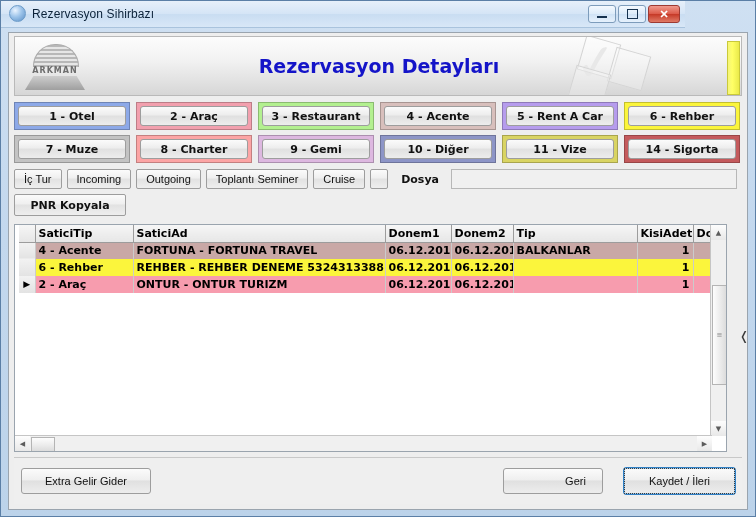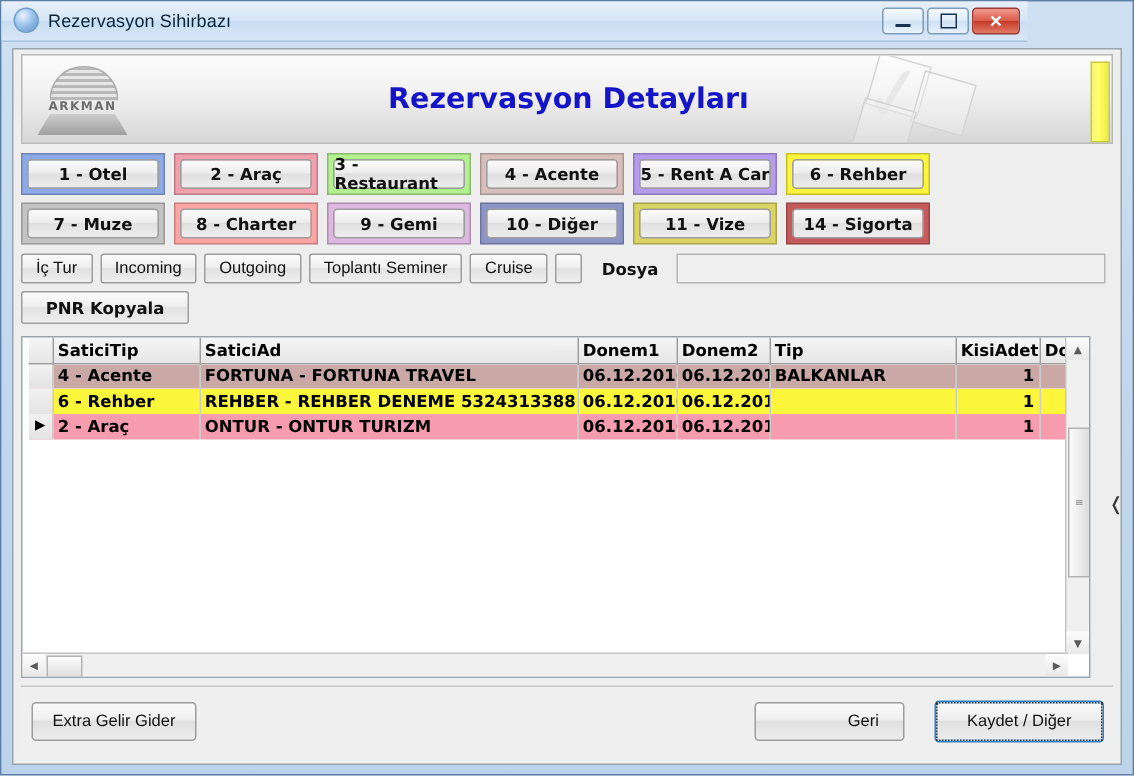--- a/index.html
+++ b/index.html
@@ -87,21 +87,21 @@
   }
   #yellowbar{
     position:absolute;left:712px;top:4px;width:11px;height:52px;
     background:linear-gradient(to right,#f5f57a,#ffff66 40%,#eaea4a);
     border:1px solid #c9c93a;
   }
   
   #catrows{position:absolute;left:5px;top:69px;width:728px;}
   .catrow{display:flex;gap:6px;margin-bottom:5px;}
   .catwrap{
-    width:96px;height:28px;box-sizing:border-box;
+    width:116px;height:28px;box-sizing:border-box;
     padding:3px;border:1px solid rgba(0,0,0,.22);
   }
   .catbtn{
     width:100%;height:100%;box-sizing:border-box;
     border:1px solid #9d9d9d;border-radius:3px;
     background:linear-gradient(to bottom,#fbfbfb 0%,#ededed 45%,#e0e0e0 50%,#ededed 100%);
     display:flex;align-items:center;justify-content:center;
     font-size:11px;font-weight:bold;color:#111;
     font-family:"DejaVu Sans",sans-serif;
   }
@@ -206,21 +206,21 @@
     position:absolute;left:5px;top:424px;width:728px;height:47px;
     background:#efefef;border-top:1px solid #c8c8c8;box-sizing:border-box;
   }
   .footbtn{
     position:absolute;top:10px;height:26px;box-sizing:border-box;
     border:1px solid #9d9d9d;border-radius:3px;
     background:linear-gradient(to bottom,#fbfbfb 0%,#efefef 45%,#e0e0e0 50%,#ededed 100%);
     display:flex;align-items:center;justify-content:center;
     font-size:11px;color:#111;font-family:"Liberation Sans",sans-serif;
   }
-  #btn-extra{left:7px;width:110px;}
+  #btn-extra{left:7px;width:130px;}
   #btn-geri{left:489px;width:100px;padding-left:45px;}
   #btn-kaydet{
     left:609px;width:113px;height:28px;top:9px;
     border:1px solid #2f7fc4;box-shadow:0 0 0 1px #9fc8e8 inset;
     font-weight:normal;
   }
   #btn-kaydet .inner{
     width:100%;height:100%;box-sizing:border-box;
     border:1px dotted #3a3a3a;
     display:flex;align-items:center;justify-content:center;
@@ -395,18 +395,18 @@
         <div class="sb-arrow" id="h-right">▶</div>
       </div>
     </div>
 
     <div id="grid-right-marker">❬</div>
 
     <div id="footer">
       <div class="footbtn" id="btn-extra">Extra Gelir Gider</div>
       <div class="footbtn" id="btn-geri">Geri</div>
       <div class="footbtn" id="btn-kaydet">
-        <div class="inner">Kaydet / Diğer</div>
+        <div class="inner">Kaydet / İleri</div>
       </div>
     </div>
 
   </div>
 </div>
 
 </body></html>

